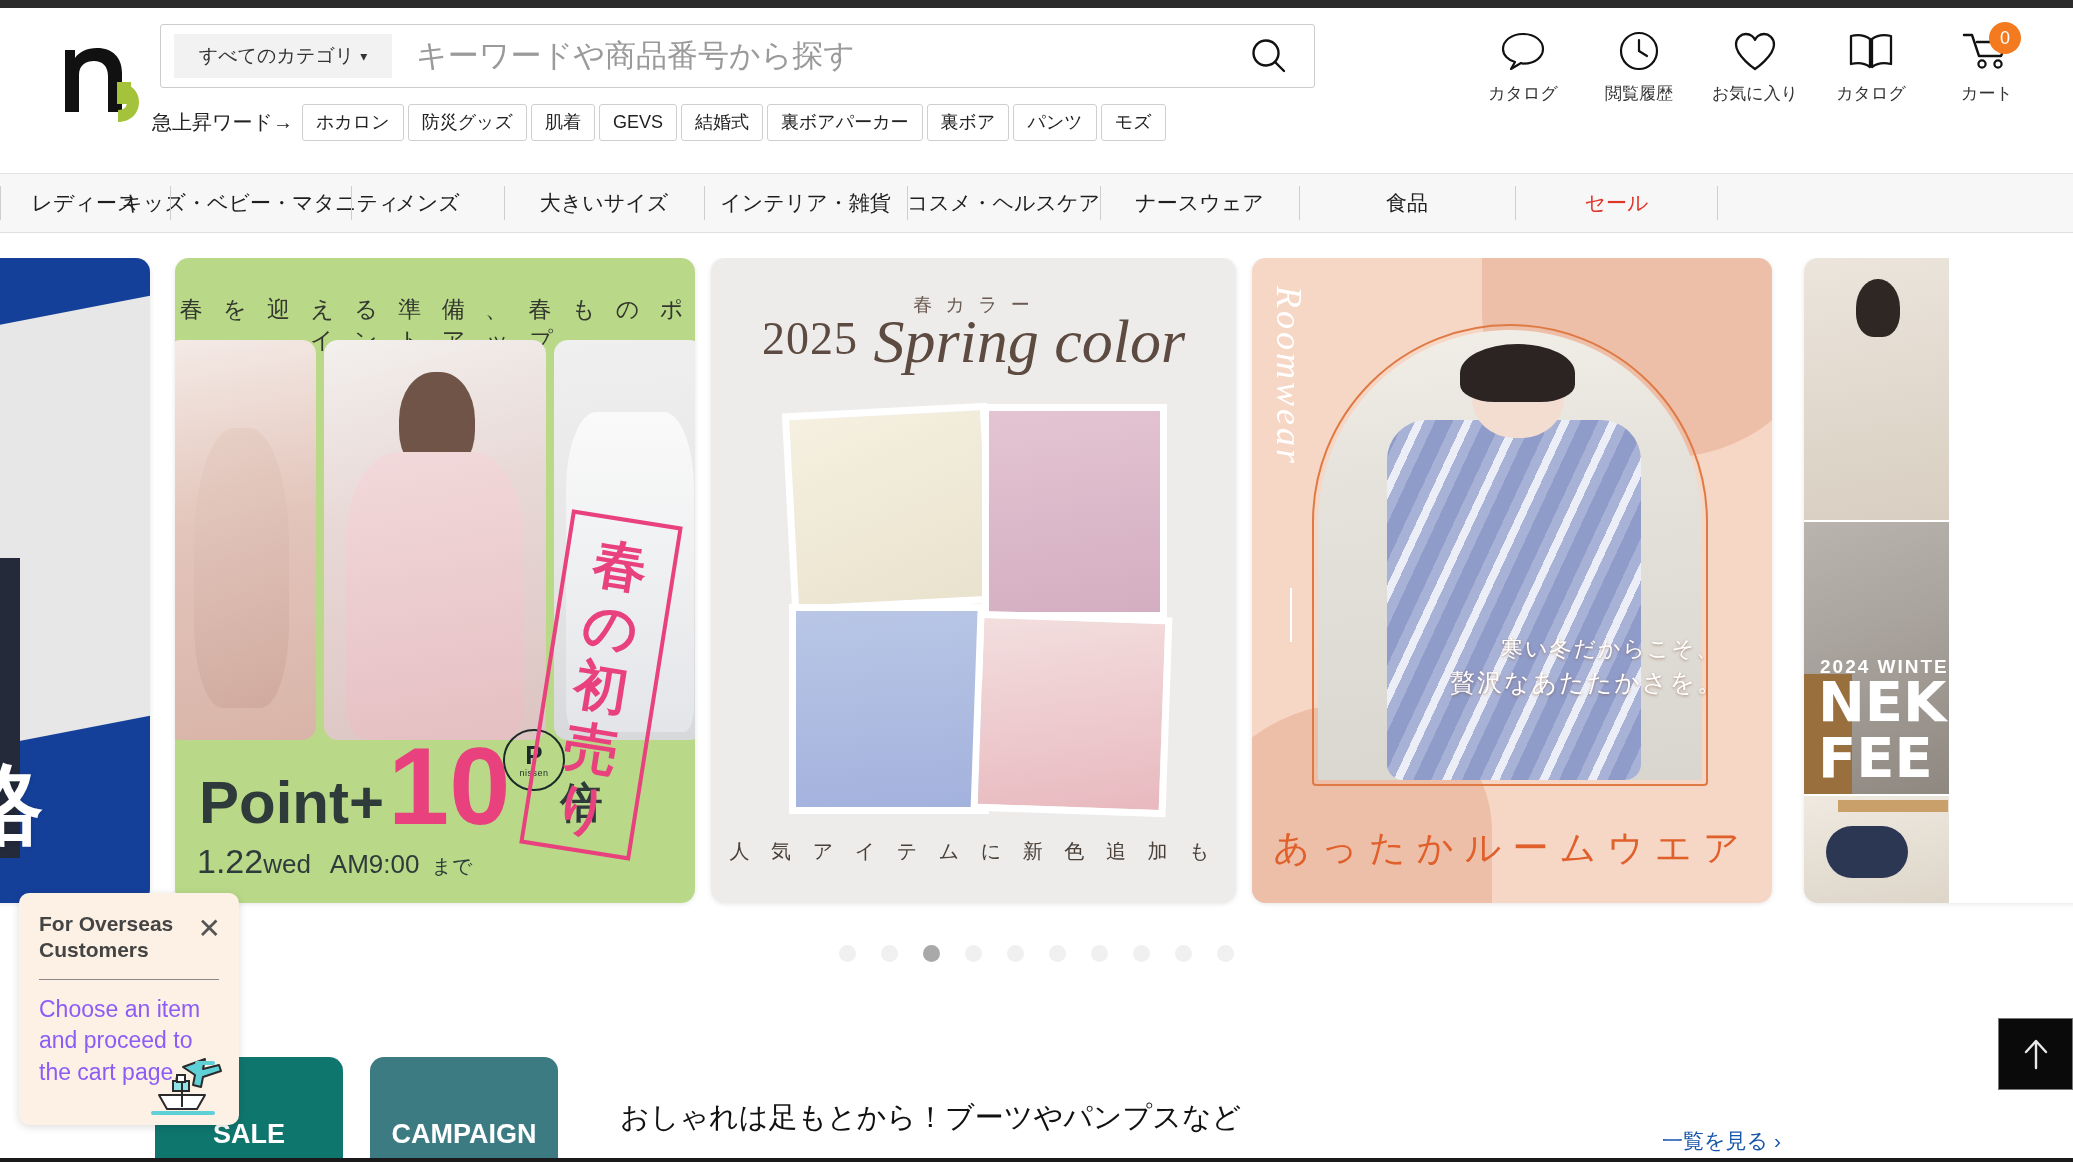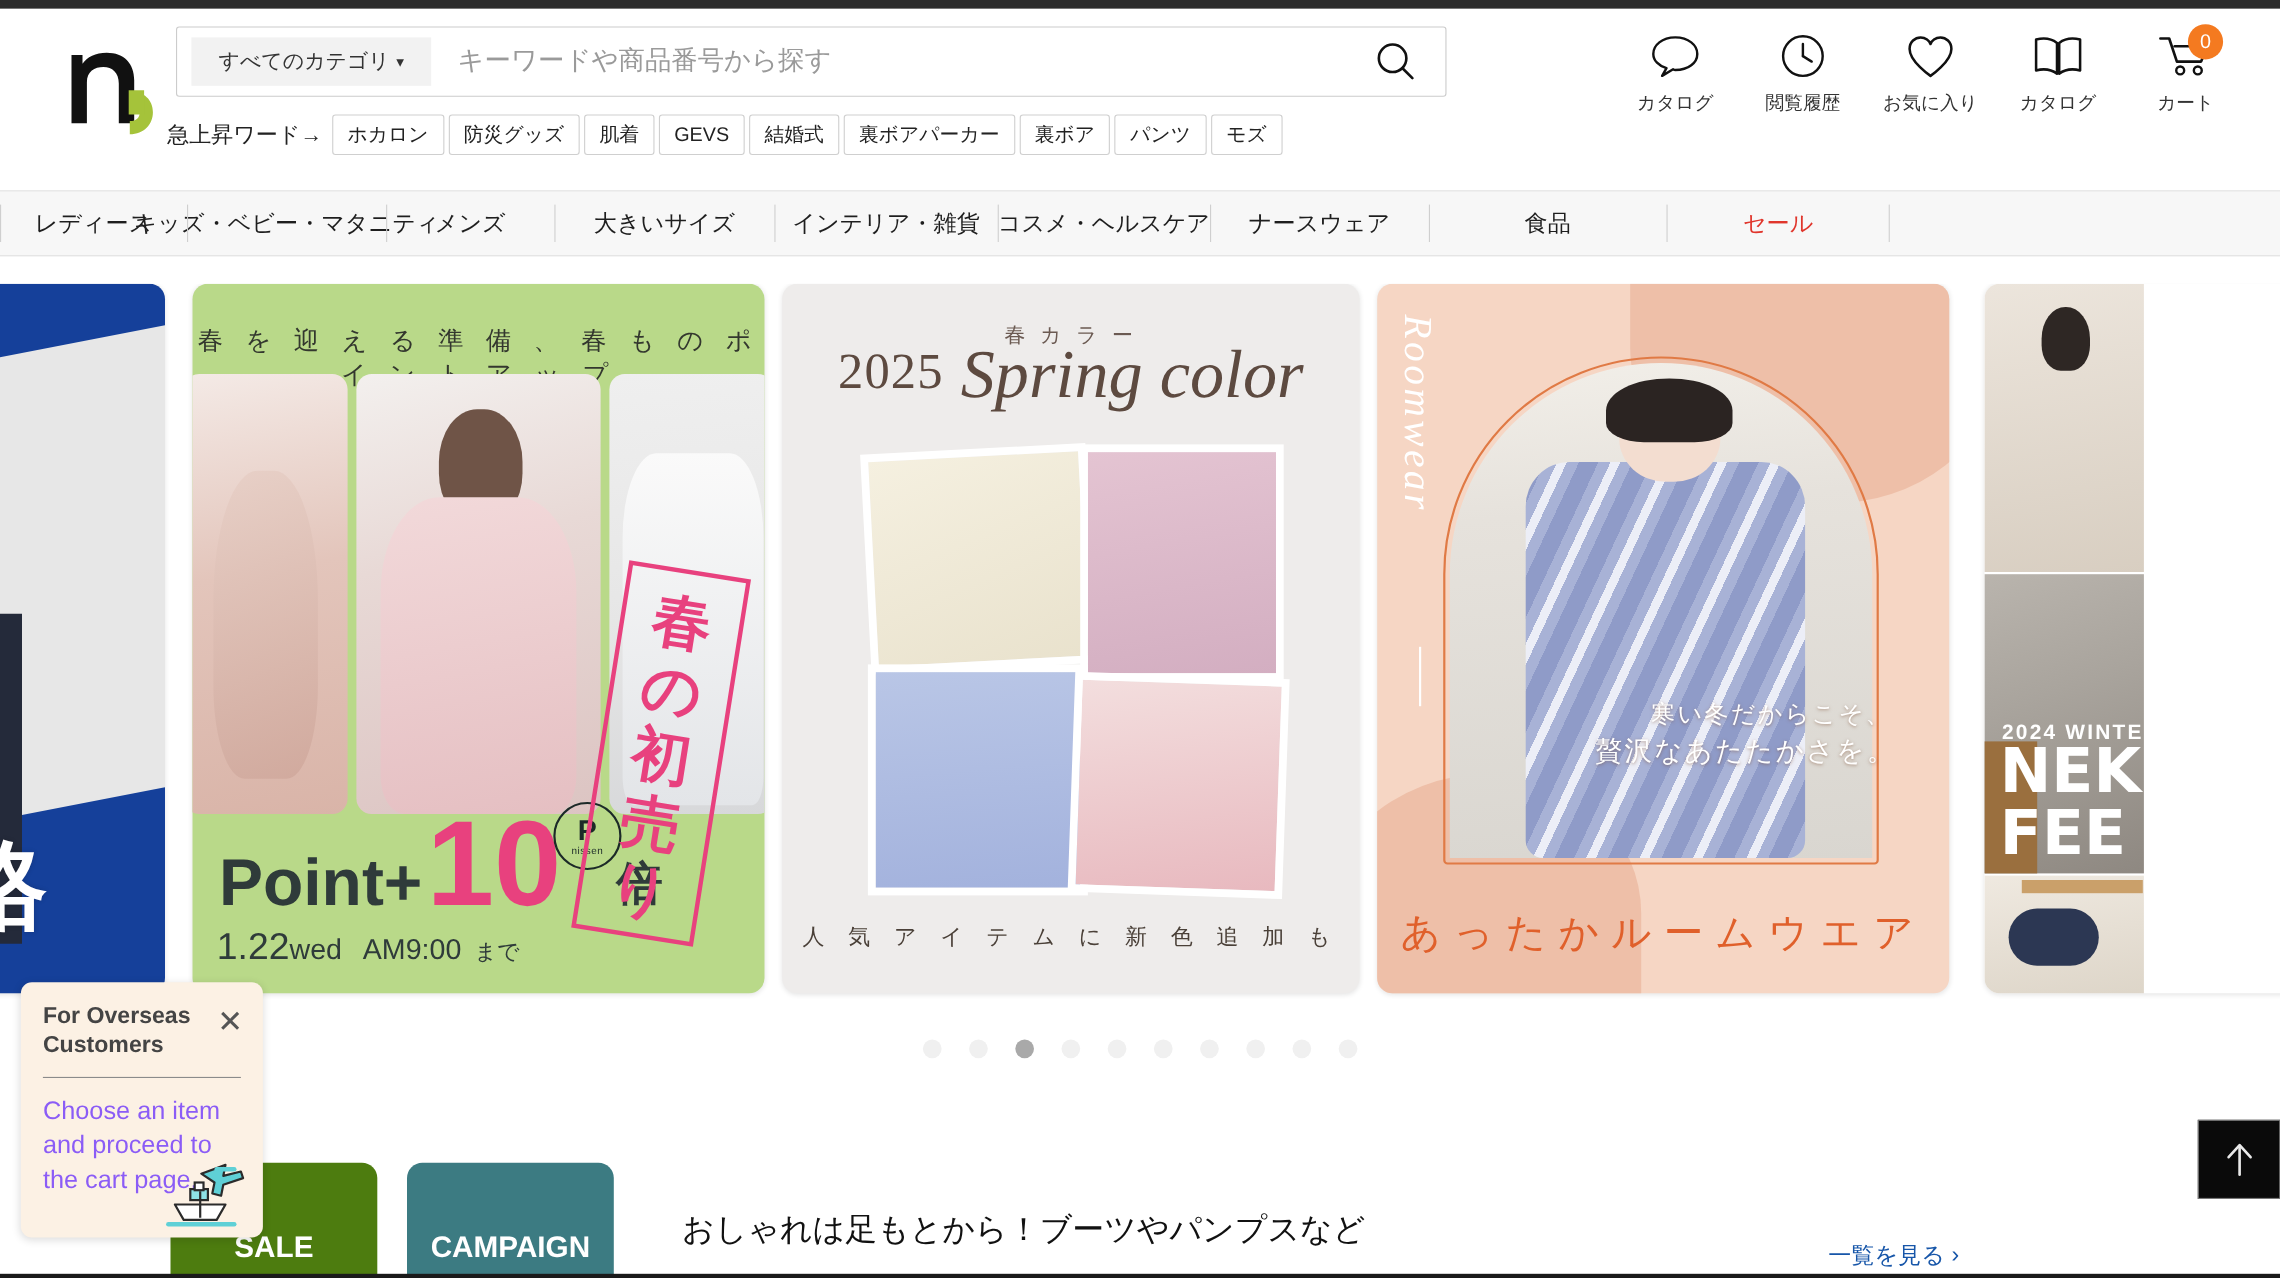--- a/index.html
+++ b/index.html
@@ -20,21 +20,21 @@
   .logo { position:absolute; left:45px; top:22px; width:120px; height:95px; }
   .logo svg { display:block; }
 
   .search-wrap { position:absolute; left:160px; top:16px; width:1155px; height:64px;
       border:1px solid #ccc; border-radius:3px; background:#fff; display:flex; align-items:center; }
   .cat-select { margin-left:13px; width:218px; height:44px; background:#f2f2f2; border:none;
       display:flex; align-items:center; justify-content:center; gap:6px;
       font-size:19px; color:#333; cursor:pointer; }
   .cat-select .caret { font-size:14px; color:#333; line-height:1; }
   .search-input { flex:1; border:none; outline:none; height:60px;
-      font-size:24px; color:#0c4a6e; padding-left:24px; background:transparent;
+      font-size:31px; color:#0c4a6e; padding-left:24px; background:transparent;
       font-family:"Liberation Sans", sans-serif; }
   .search-input::placeholder { color:#9a9a9a; }
   .search-btn { width:90px; height:62px; background:transparent; border:none; cursor:pointer;
       display:flex; align-items:center; justify-content:center; }
 
   .trend-row { position:absolute; left:152px; top:96px; display:flex; align-items:center; gap:4px; }
   .trend-label { font-size:20px; color:#222; margin-right:5px; letter-spacing:0px; }
   .trend-tag { border:1px solid #cfcfcf; border-radius:3px; padding:6px 13px;
       font-size:18px; color:#222; background:#fff; cursor:pointer; white-space:nowrap; line-height:1.25; }
 
@@ -172,21 +172,21 @@
   
   .dots { position:absolute; top:945px; left:0; width:2073px; display:flex; justify-content:center; gap:25px; }
   .dot { width:17px; height:17px; border-radius:50%; background:#f0f0f0; cursor:pointer; }
   .dot.active { background:#a9a9a9; }
 
   
   .bottom { position:absolute; top:1030px; left:0; width:2073px; height:132px; background:#fff; }
   .tile { position:absolute; top:27px; width:188px; height:105px; border-radius:14px 14px 0 0;
       display:flex; align-items:flex-end; justify-content:center; padding-bottom:12px;
       color:#fff; font-size:27px; font-weight:700; cursor:pointer; }
-  .tile-sale { left:155px; background:#4d7c0f; }
+  .tile-sale { left:155px; background:#0f766e; }
   .tile-campaign { left:370px; background:#3c7b82; }
   .sect-title { position:absolute; left:620px; top:1098px; font-size:29px; color:#111; }
   .see-all { position:absolute; left:1662px; top:1127px; font-size:21px; color:#1756a9; cursor:pointer;
       display:flex; align-items:center; gap:6px; }
 
   
   .popup { position:absolute; left:19px; top:893px; width:220px; height:232px;
       background:#fcf1e4; border-radius:10px; box-shadow:0 2px 8px rgba(0,0,0,.14);
       padding:18px 20px 0 20px; }
   .popup-title { font-size:21px; font-weight:700; color:#444; line-height:1.25; width:150px; }

